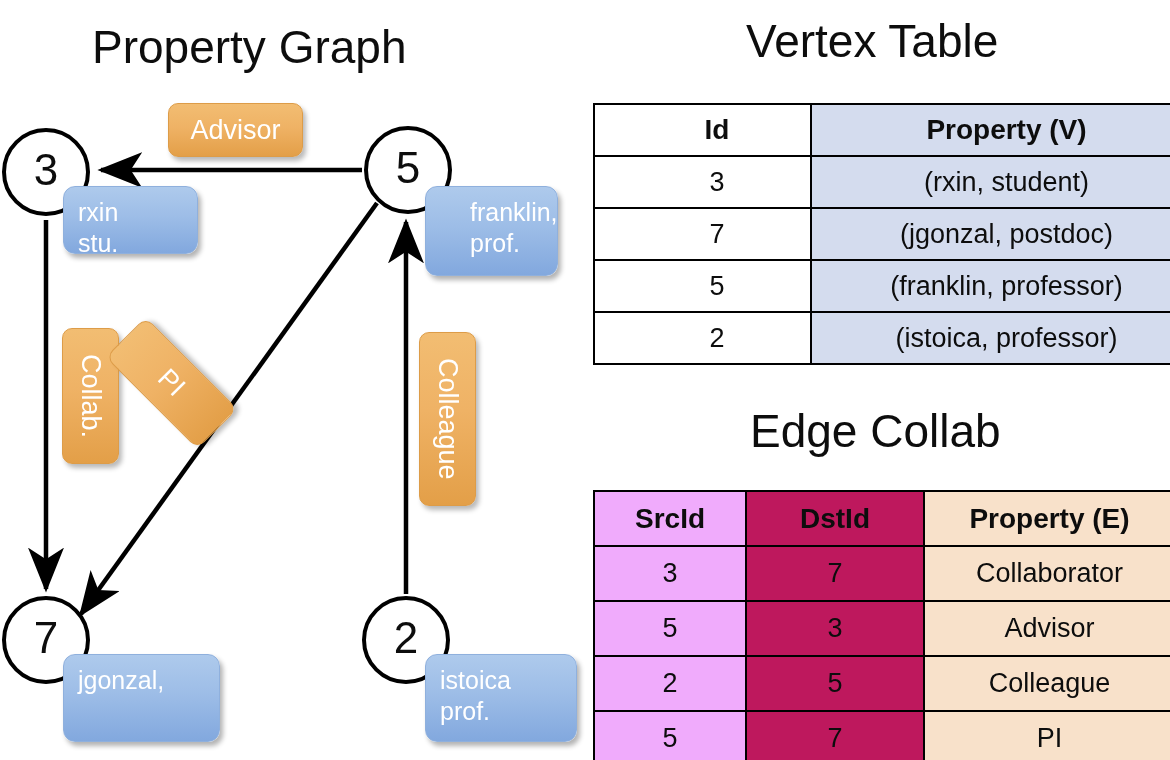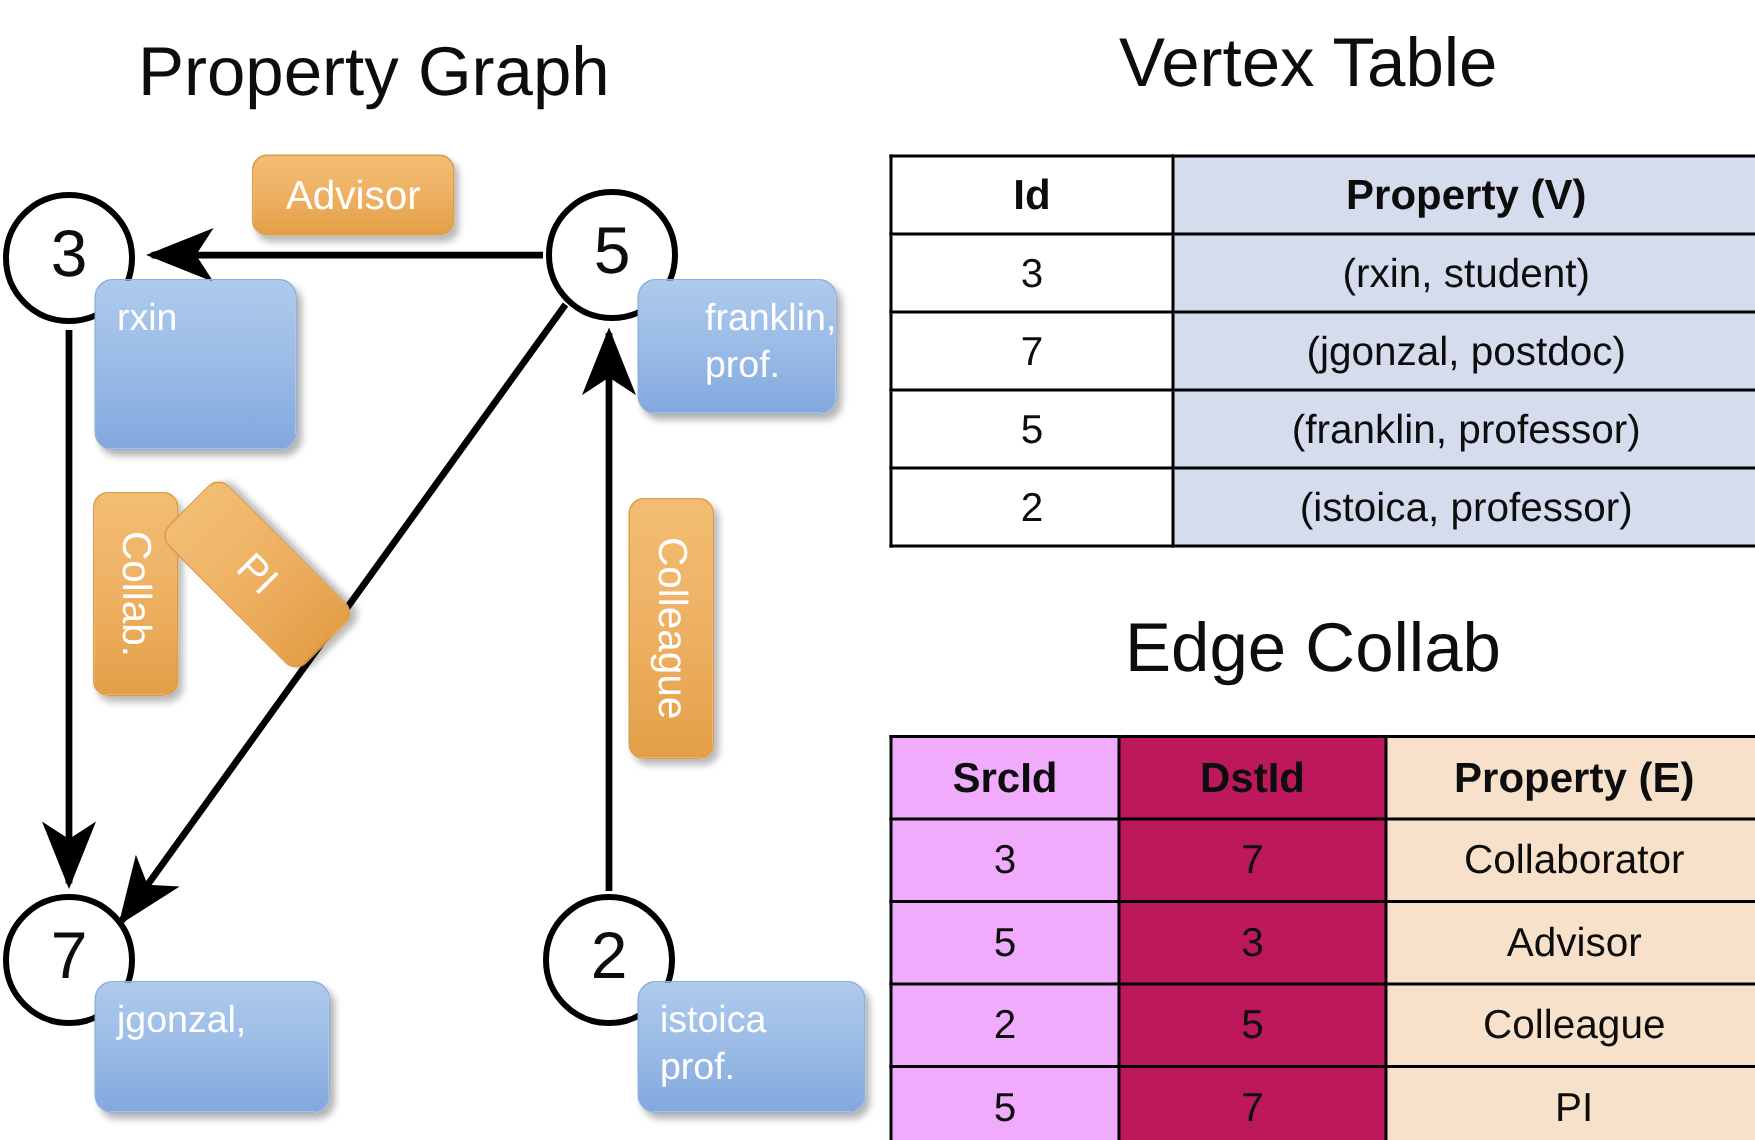--- a/index.html
+++ b/index.html
@@ -71,21 +71,21 @@
     background: linear-gradient(to bottom, #aecaec 0%, #9dbde7 45%, #82a8de 100%);
     border: 1px solid #8fb0dd;
     box-shadow: 3px 4px 5px rgba(0,0,0,0.30);
     color: #ffffff;
     font-size: 25px;
     line-height: 1.22;
     padding: 10px 0 0 14px;
     box-sizing: border-box;
     z-index: 6;
   }
-  #prop-rxin     { left: 63px;  top: 186px; width: 135px; height: 114px; }
+  #prop-rxin     { left: 63px;  top: 186px; width: 135px; height: 68px; }
   #prop-franklin { left: 425px; top: 186px; width: 133px; height: 90px; padding-left: 44px; }
   #prop-jgonzal  { left: 63px;  top: 654px; width: 157px; height: 88px; }
   #prop-istoica  { left: 425px; top: 654px; width: 152px; height: 88px; }
 
   
   .edge-label {
     position: absolute;
     border-radius: 10px;
     background: linear-gradient(to bottom, #f2bd72 0%, #efb265 45%, #e39f48 100%);
     border: 1px solid #dd9c48;
@@ -138,21 +138,21 @@
     padding: 0;
   }
   table.grid th {
     font-weight: bold;
     font-size: 28px;
   }
 
   
   #vertex-table { left: 593px; top: 103px; width: 575px; }
   #vertex-table td, #vertex-table th { height: 50px; }
-  #vertex-table .col-id   { width: 186px; background: #ffffff; }
+  #vertex-table .col-id   { width: 186px; background: #ffffff; padding-left: 29px; }
   #vertex-table .col-prop { width: 389px; background: #d4dcee; }
 
   
   #edge-table { left: 593px; top: 490px; width: 575px; }
   #edge-table td, #edge-table th { height: 53px; }
   #edge-table .col-src  { width: 150px; background: #f0abfc; }
   #edge-table .col-dst  { width: 176px; background: #be185d; }
   #edge-table .col-prop { width: 249px; background: #f8e1ca; }
 </style>
 </head>
@@ -190,20 +190,21 @@
   </div>
   <div class="node" id="node-7">
     <span class="node-num">7</span>
   </div>
   <div class="node" id="node-2">
     <span class="node-num">2</span>
   </div>
 
   <div class="prop-box" id="prop-rxin">
     <div>rxin</div>
+    <div>stu.</div>
   </div>
   <div class="prop-box" id="prop-franklin">
     <div>franklin,</div>
     <div>prof.</div>
   </div>
   <div class="prop-box" id="prop-jgonzal">
     <div>jgonzal,</div>
   </div>
   <div class="prop-box" id="prop-istoica">
     <div>istoica</div>

